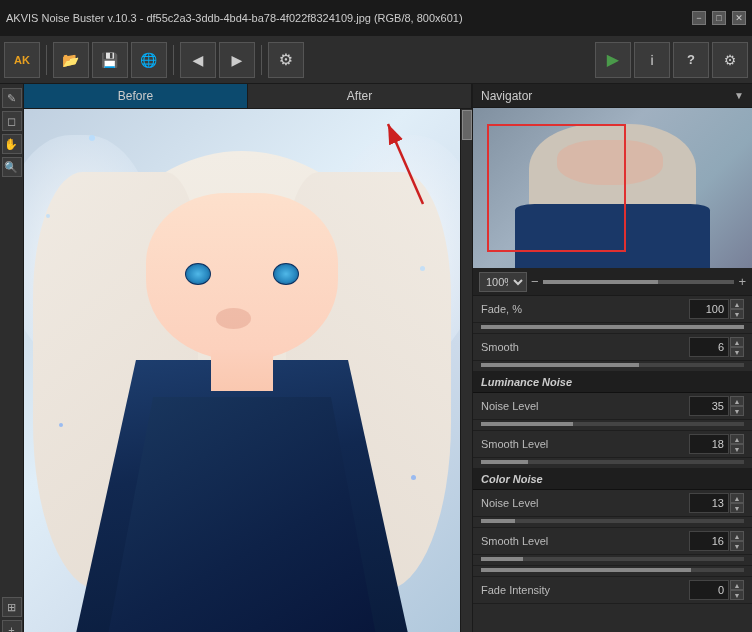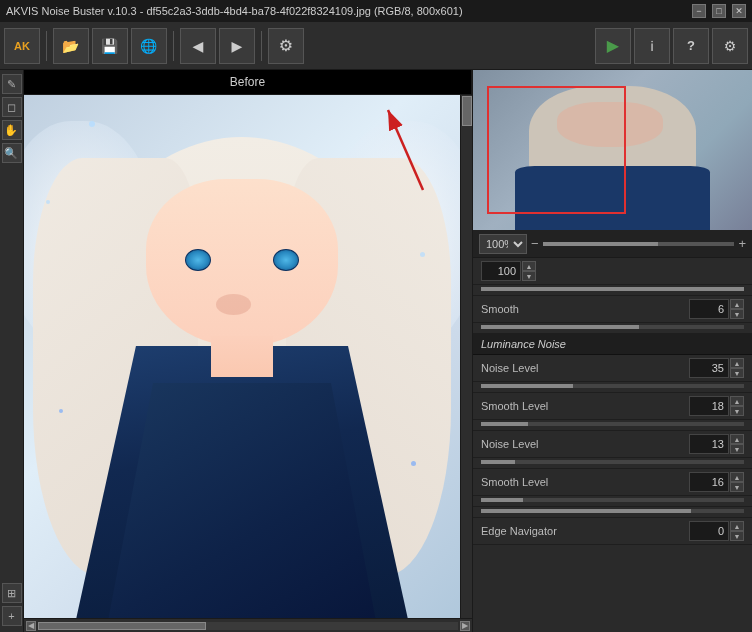--- a/index.html
+++ b/index.html
@@ -7,21 +7,21 @@
       width: 752px;
       height: 632px;
       background: #3c3c3c;
       font-family: 'Segoe UI', Tahoma, sans-serif;
       font-size: 12px;
       color: #ccc;
       overflow: hidden;
     }
     
     #titlebar {
-      height: 22px;
+      height: 36px;
       background: #1a1a1a;
       display: flex;
       align-items: center;
       justify-content: space-between;
       padding: 0 6px;
       color: #ccc;
       font-size: 11px;
     }
     #titlebar-controls { display: flex; gap: 6px; }
     .title-btn {
@@ -78,21 +78,21 @@
       border-bottom: 1px solid #1a1a1a;
     }
     .img-tab {
       flex: 1;
       height: 24px;
       display: flex; align-items: center; justify-content: center;
       cursor: pointer;
       border-right: 1px solid #1a1a1a;
       color: #ccc;
       font-size: 12px;
-      background: #000000;
+      background: #0c4a6e;
     }
     .img-tab.active { background: #2d2d2d; }
     #image-canvas {
       flex: 1;
       position: relative;
       overflow: hidden;
       background: #555;
     }
     
     #image-content {
@@ -258,21 +258,21 @@
       cursor: pointer;
       display: flex; align-items: center; justify-content: center;
       font-size: 7px; color: #aaa;
       line-height: 1;
     }
     .section-header {
       background: #1e1e1e;
       padding: 4px 8px;
       color: #ccc;
       font-size: 11px;
-      font-weight: normal;
+      font-weight: bold;
       border-bottom: 1px solid #111;
       font-style: italic;
     }
     .slider-row {
       padding: 2px 8px 4px;
       border-bottom: 1px solid #1e1e1e;
     }
     .mini-slider {
       width: 100%;
       height: 4px;
@@ -348,20 +348,21 @@
     <div style="display:flex;flex-direction:column;align-items:center;padding-bottom:6px;gap:3px;">
       <div class="tool-btn" title="Grid">⊞</div>
       <div class="tool-btn" title="Add">+</div>
     </div>
   </div>
 
   <div id="image-area">
 
     <div id="image-tabs">
       <div class="img-tab">Before</div>
+      <div class="img-tab active">After</div>
     </div>
 
     <div style="display:flex;flex:1;overflow:hidden;">
 
       <div id="image-canvas">
         <div id="image-content">
 
           <div style="position:absolute;inset:0;background:linear-gradient(135deg,#c0d0e0 0%,#e0eef8 40%,#ccdaea 70%,#b0c8dc 100%);"></div>
 
           <div style="position:absolute;top:5%;left:-5%;width:35%;height:45%;background:radial-gradient(ellipse,rgba(255,255,255,0.7) 0%,rgba(200,220,240,0.3) 100%);border-radius:50% 50% 40% 60%;"></div>
@@ -414,20 +415,24 @@
       <div style="width:10px;height:10px;background:#555;border:1px solid #777;cursor:pointer;display:flex;align-items:center;justify-content:center;font-size:8px;color:#aaa;">◀</div>
       <div style="flex:1;height:8px;background:#3a3a3a;margin:0 2px;position:relative;">
         <div style="width:40%;height:8px;background:#666;border:1px solid #888;"></div>
       </div>
       <div style="width:10px;height:10px;background:#555;border:1px solid #777;cursor:pointer;display:flex;align-items:center;justify-content:center;font-size:8px;color:#aaa;">▶</div>
     </div>
   </div>
 
   <div id="right-panel">
 
+    <div id="navigator-header">
+      <span>Navigator</span>
+      <span style="color:#aaa;font-size:10px;cursor:pointer;">▼</span>
+    </div>
 
     <div id="navigator-preview">
       <div id="nav-image">
 
         <div style="position:absolute;inset:0;background:linear-gradient(135deg,#8090a0 0%,#a0b0c0 40%,#90a8b8 70%,#788098 100%);"></div>
         <div class="nav-hair" style="top:10%;left:20%;width:60%;height:70%;background:#ccc4b8;"></div>
         <div class="nav-face" style="top:20%;left:30%;width:38%;height:28%;background:#d8b8a8;"></div>
         <div class="nav-dress" style="bottom:0;left:15%;width:70%;height:40%;background:#1a3868;"></div>
 
         <div id="nav-rect"></div>
@@ -445,20 +450,21 @@
       <span class="zoom-icon">−</span>
       <div id="zoom-slider">
         <div id="zoom-slider-track"></div>
       </div>
       <span class="zoom-icon">+</span>
     </div>
 
     <div id="settings-panel">
 
       <div class="setting-row">
+        <span class="setting-label">Fade, %</span>
         <input class="setting-value" type="text" value="100" style="">
         <div class="spinner-btns">
           <div class="spin-btn">▲</div>
           <div class="spin-btn">▼</div>
         </div>
       </div>
       <div class="slider-row">
         <div class="mini-slider">
           <div class="mini-slider-fill" style="width:100%;"></div>
         </div>
@@ -501,20 +507,21 @@
           <div class="spin-btn">▲</div>
           <div class="spin-btn">▼</div>
         </div>
       </div>
       <div class="slider-row">
         <div class="mini-slider">
           <div class="mini-slider-fill" style="width:18%;"></div>
         </div>
       </div>
 
+      <div class="section-header">Color Noise</div>
 
       <div class="setting-row">
         <span class="setting-label">Noise Level</span>
         <input class="setting-value" type="text" value="13" style="">
         <div class="spinner-btns">
           <div class="spin-btn">▲</div>
           <div class="spin-btn">▼</div>
         </div>
       </div>
       <div class="slider-row">
@@ -538,21 +545,21 @@
       </div>
 
 
       <div class="slider-row">
         <div class="mini-slider">
           <div class="mini-slider-fill" style="width:80%;"></div>
         </div>
       </div>
 
       <div class="setting-row">
-        <span class="setting-label">Edge Navigator</span>
+        <span class="setting-label">Fade Intensity</span>
         <input class="setting-value" type="text" value="0" style="">
         <div class="spinner-btns">
           <div class="spin-btn">▲</div>
           <div class="spin-btn">▼</div>
         </div>
       </div>
 
     </div>
   </div>
 

